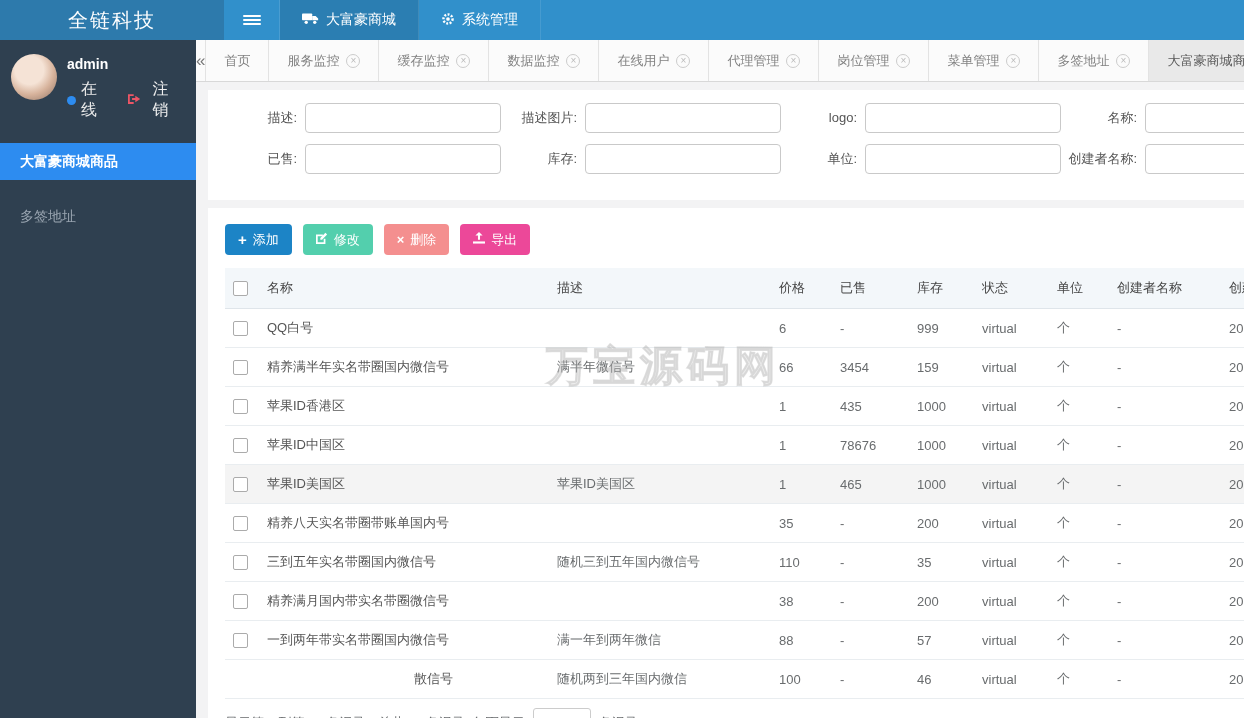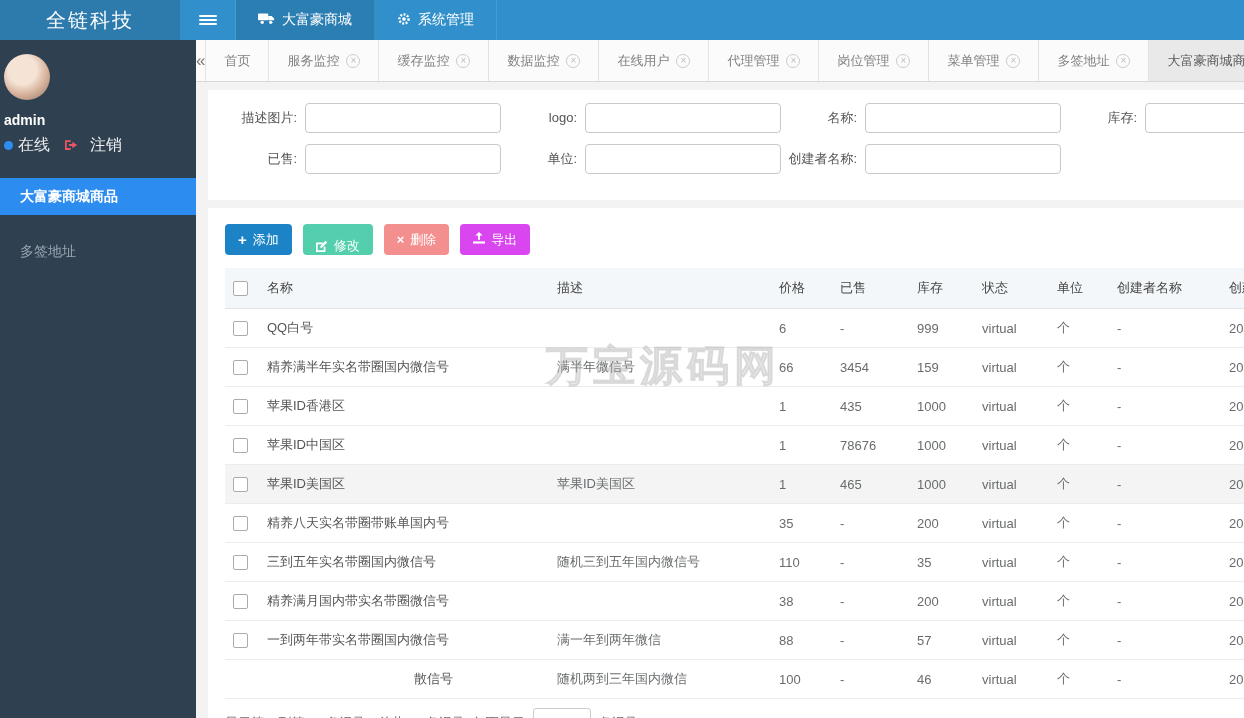--- a/index.html
+++ b/index.html
@@ -1,28 +1,28 @@
 <!DOCTYPE html>
 <html><head>
 <meta charset="utf-8">
 <style>
   * { margin:0; padding:0; box-sizing:border-box; }
   html,body { width:1244px; height:718px; overflow:hidden; font-family:"Liberation Sans","DejaVu Sans",sans-serif; background:#f3f3f4; position:relative; }
 
   
   .topbar { position:absolute; top:0; left:0; width:1244px; height:40px; background:#3190cb; display:flex; align-items:stretch; z-index:20; }
-  .logo { width:180px; background:#2d7aac; color:#fff; font-size:20px; display:flex; align-items:center; justify-content:center; letter-spacing:2px; }
+  .logo { width:224px; background:#2d7aac; color:#fff; font-size:20px; display:flex; align-items:center; justify-content:center; letter-spacing:2px; }
   .nav-toggle { width:56px; display:flex; align-items:center; justify-content:center; cursor:pointer; border-right:1px solid rgba(255,255,255,.12); }
   .bars span { display:block; width:18px; height:2px; background:#fff; margin:2px 0; border-radius:1px; }
   .nav-item { display:flex; align-items:center; gap:7px; padding:0 22px; color:#fff; font-size:14px; cursor:pointer; border-right:1px solid rgba(255,255,255,.10); }
   .nav-item.active { background:rgba(0,0,0,.12); }
 
   
   .sidebar { position:absolute; top:40px; left:0; width:196px; bottom:0; background:#2f4050; z-index:10; }
-  .user-panel { padding:14px 12px 10px 4px; display:flex; gap:10px;flex-direction:column; }
+  .user-panel { padding:14px 12px 10px 11px; display:flex; gap:10px; }
   .avatar { width:46px; height:46px; border-radius:50%; background:radial-gradient(circle at 40% 35%, #f5e3d6 0 35%, #d7b39c 60%, #8b6f60 100%); flex:0 0 auto; }
   .user-meta { padding-top:2px; }
   .user-name { color:#fff; font-size:14px; font-weight:bold; margin-bottom:7px; }
   .user-status { display:flex; align-items:center; gap:5px; font-size:16px; color:#e8e8e8; }
   .dot { width:9px; height:9px; border-radius:50%; background:#2d8cf0; }
   .logout { display:flex; align-items:center; gap:12px; margin-left:10px; color:#eee; cursor:pointer; }
   .menu { margin-top:12px; }
   .menu-item { height:37px; line-height:37px; padding-left:20px; font-size:14px; color:#9aa5b1; cursor:pointer; }
   .menu-item.active { background:#2d8cf0; color:#fff; font-weight:bold; }
   .menu-item + .menu-item { margin-top:18px; }
@@ -39,23 +39,23 @@
   .form-grid { display:grid; grid-template-columns:repeat(4,280px); row-gap:11px; width:1140px; }
   .field { display:flex; align-items:center; }
   .f-label { width:72px; text-align:right; font-size:13px; color:#555; margin-right:8px; line-height:1.3; }
   .f-input { width:196px; height:30px; border:1px solid #c9c9c9; border-radius:4px; background:#fff; }
 
   
   .table-card { position:absolute; top:208px; left:208px; right:0; bottom:0; background:#fff; overflow:hidden; padding:16px 0 0 17px; }
   .btn-row { display:flex; gap:11px; }
   .btn { height:31px; padding:0 13px; border:none; border-radius:4px; color:#fff; font-size:13px; display:flex; align-items:center; gap:6px; cursor:pointer; font-family:inherit; }
   .btn-add { background:#1c84c6; }
-  .btn-edit { background:#53cfad;align-items:flex-end; }
+  .btn-edit { background:#53cfad; }
   .btn-del { background:#f48f8f; }
-  .btn-export { background:#d946ef; }
+  .btn-export { background:#ec4899; }
   .btn .plus { font-size:15px; font-weight:bold; line-height:1; }
   .btn .cross { font-size:13px; font-weight:bold; line-height:1; }
 
   table { border-collapse:collapse; table-layout:fixed; width:1126px; margin-top:13px; font-size:13px; }
   thead tr { background:#f3f7fa; }
   th { text-align:left; font-weight:normal; color:#464646; padding:11px 8px; border-bottom:1px solid #dfe5ea; white-space:nowrap; overflow:hidden; }
   td { padding:0 8px; height:39px; border-top:1px solid #e9edf0; color:#696c6e; white-space:nowrap; overflow:hidden; }
   tbody tr:last-child td { border-bottom:1px solid #e9edf0; }
   tr.highlight { background:#f4f4f4; }
   td.name-cell { color:#555; }
@@ -186,43 +186,47 @@
 
     <div class="tab active">
       <span class="tab-label">大富豪商城商品</span>
 
     </div>
   </div>
 
 <div class="form-card">
   <div class="form-grid">
 
+      <div class="field">
+        <label class="f-label">描述:</label>
+        <input class="f-input" style="">
+      </div>
 
       <div class="field">
         <label class="f-label">描述图片:</label>
         <input class="f-input" style="">
       </div>
 
       <div class="field">
         <label class="f-label">logo:</label>
         <input class="f-input" style="">
       </div>
 
       <div class="field">
         <label class="f-label">名称:</label>
         <input class="f-input" style="">
       </div>
 
       <div class="field">
+        <label class="f-label">已售:</label>
+        <input class="f-input" style="">
+      </div>
+
+      <div class="field">
         <label class="f-label">库存:</label>
-        <input class="f-input" style="">
-      </div>
-
-      <div class="field">
-        <label class="f-label">已售:</label>
         <input class="f-input" style="">
       </div>
 
       <div class="field">
         <label class="f-label">单位:</label>
         <input class="f-input" style="">
       </div>
 
       <div class="field">
         <label class="f-label">创建者名称:</label>

